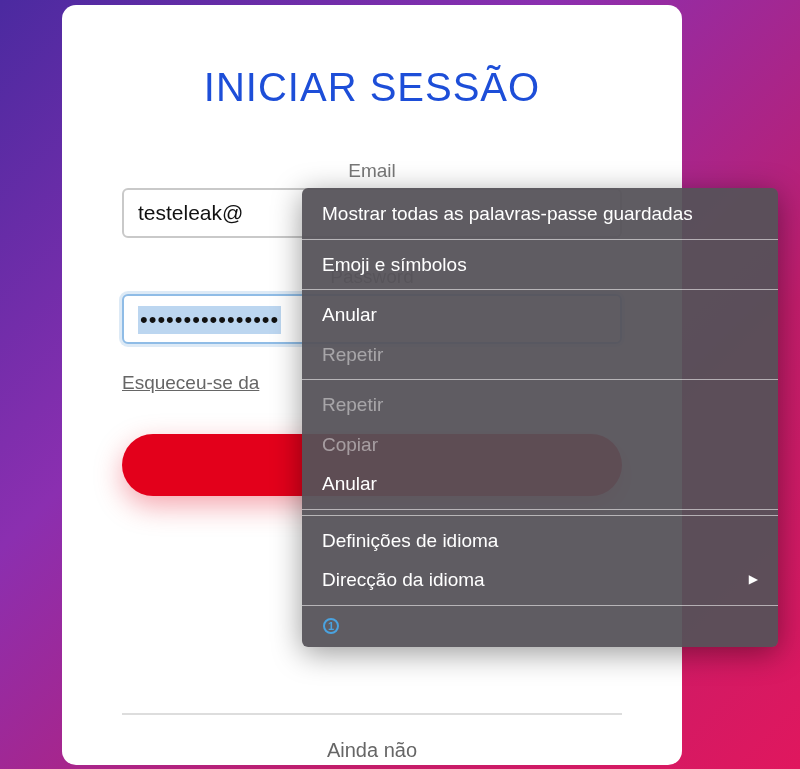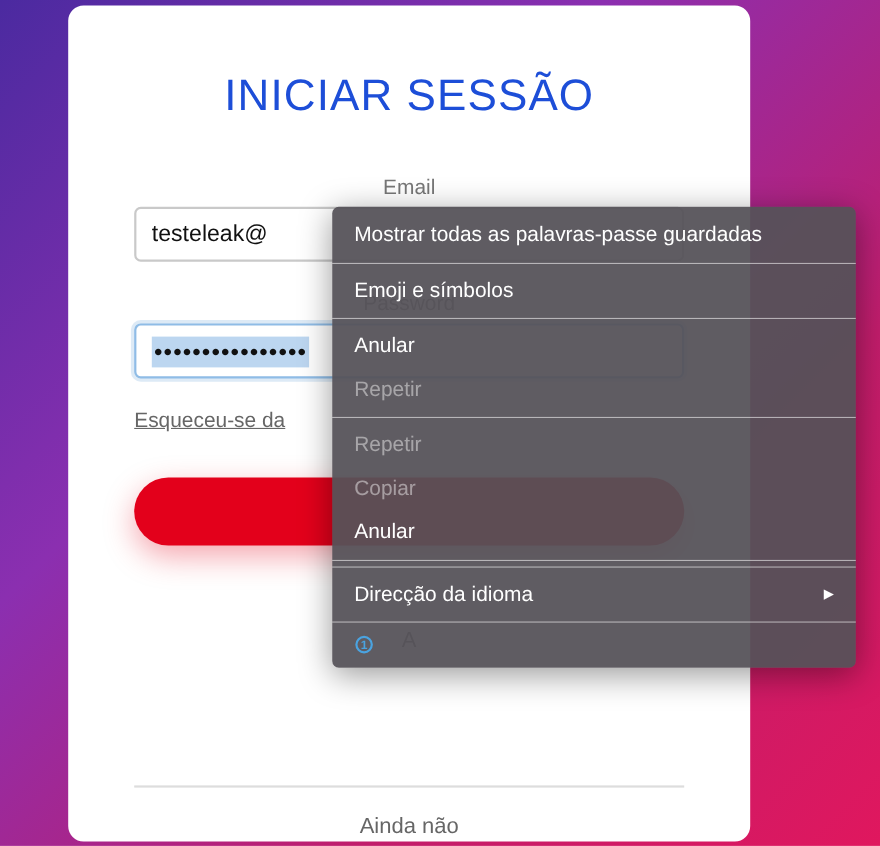--- a/index.html
+++ b/index.html
@@ -219,20 +219,25 @@
     <span class="ctx-left">
         <span>Anular</span>
       </span>
   </div>
   <div class="ctx-sep"></div>
 
   <div class="ctx-sep"></div>
 
   <div class="ctx-item enabled">
     <span class="ctx-left">
+        <span>Definições de idioma</span>
+      </span>
+  </div>
+  <div class="ctx-item enabled">
+    <span class="ctx-left">
         <span>Direcção da idioma</span>
       </span>
     <span class="arrow">▶</span>
   </div>
   <div class="ctx-sep"></div>
 
   <div class="ctx-item enabled">
     <span class="ctx-left">
       <span class="ctx-icon onep-icon">
         <svg width="18" height="18" viewBox="0 0 18 18">

